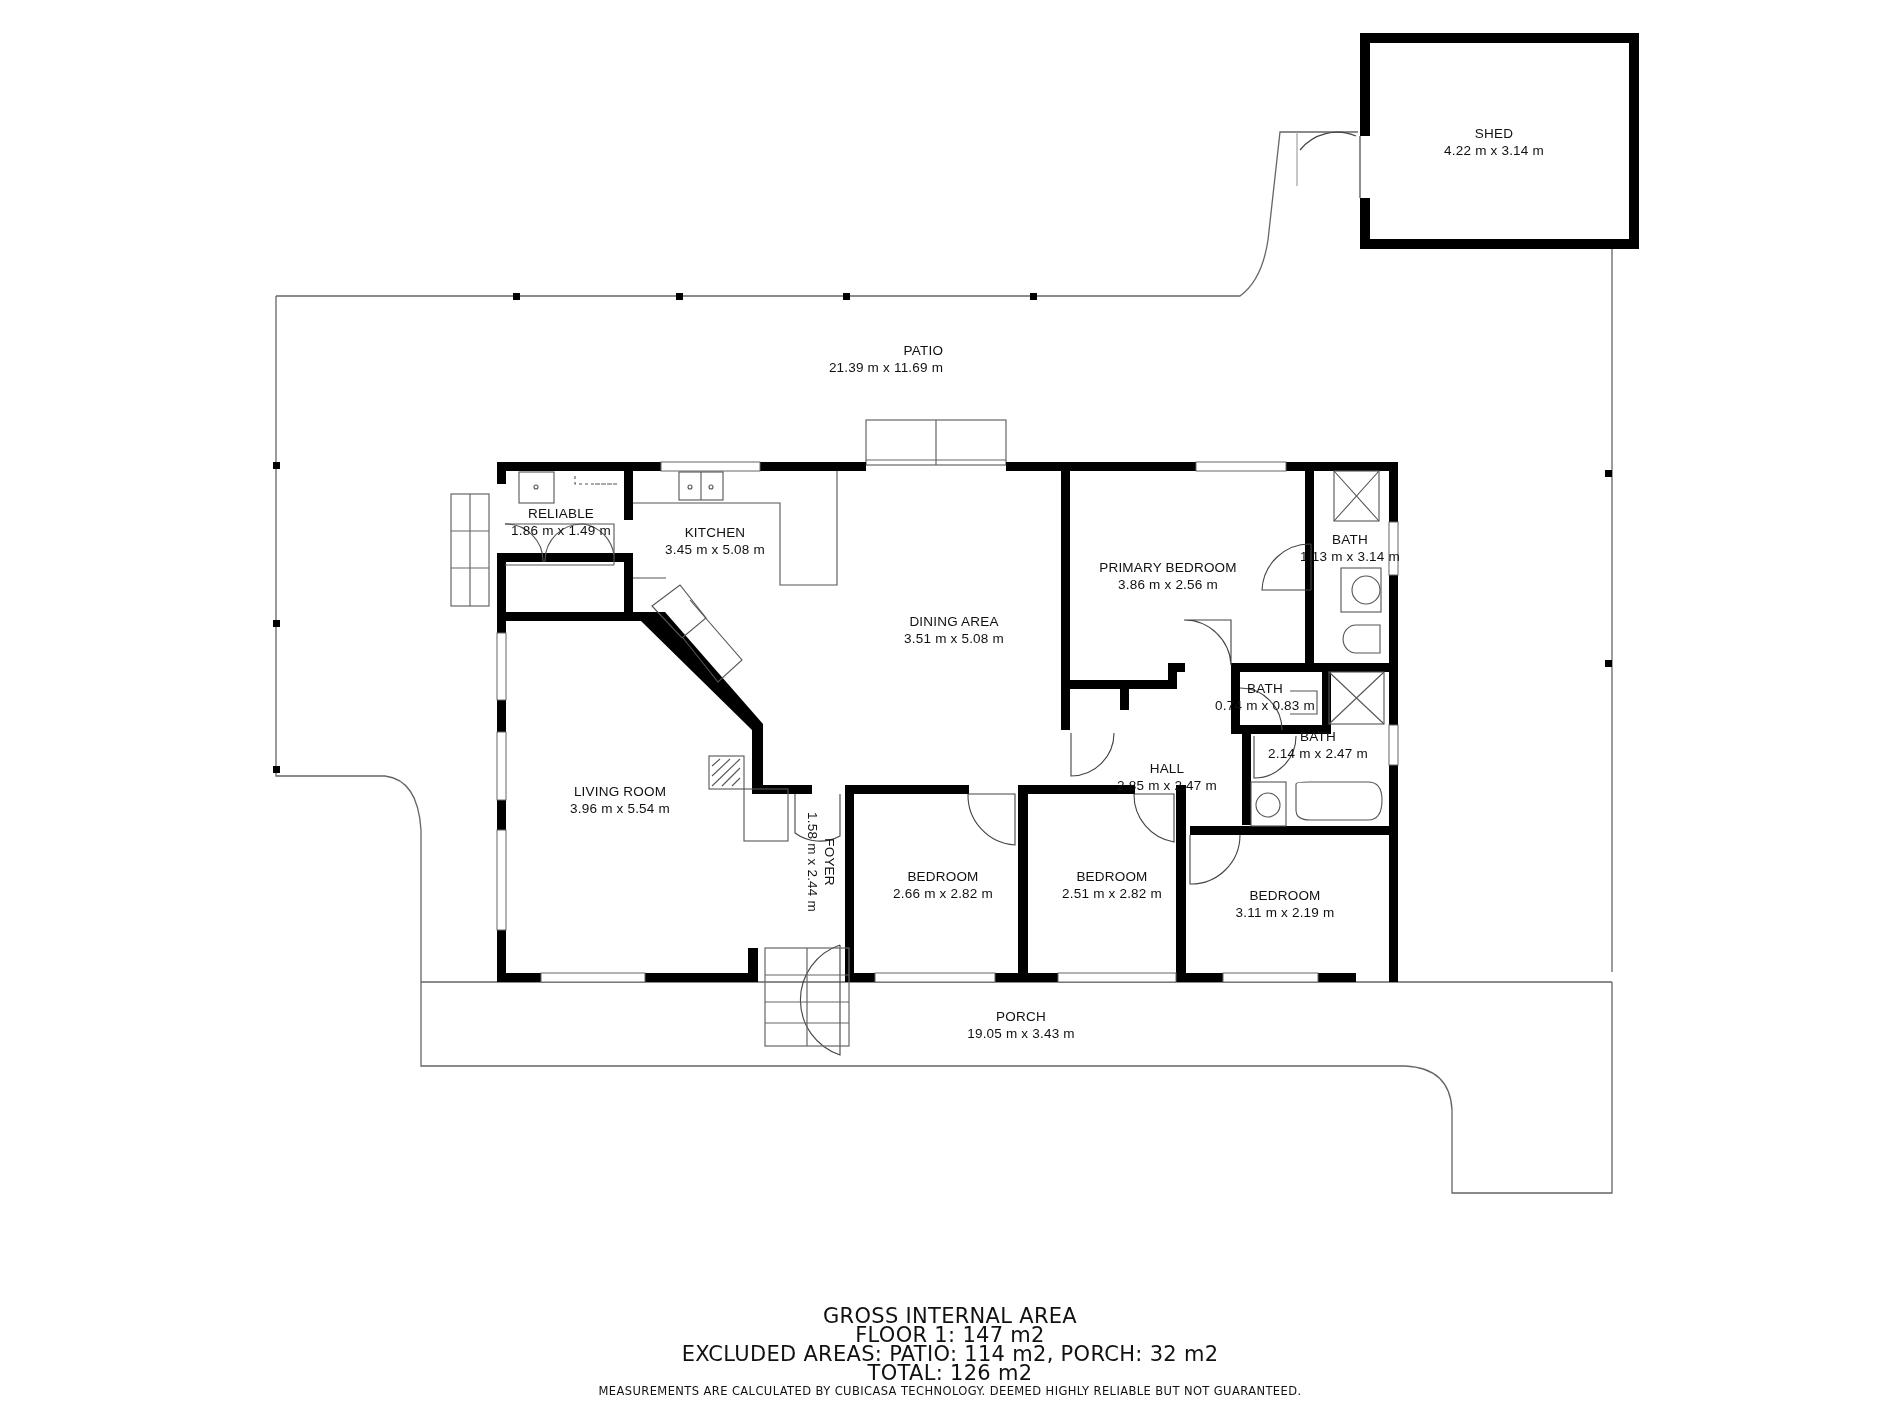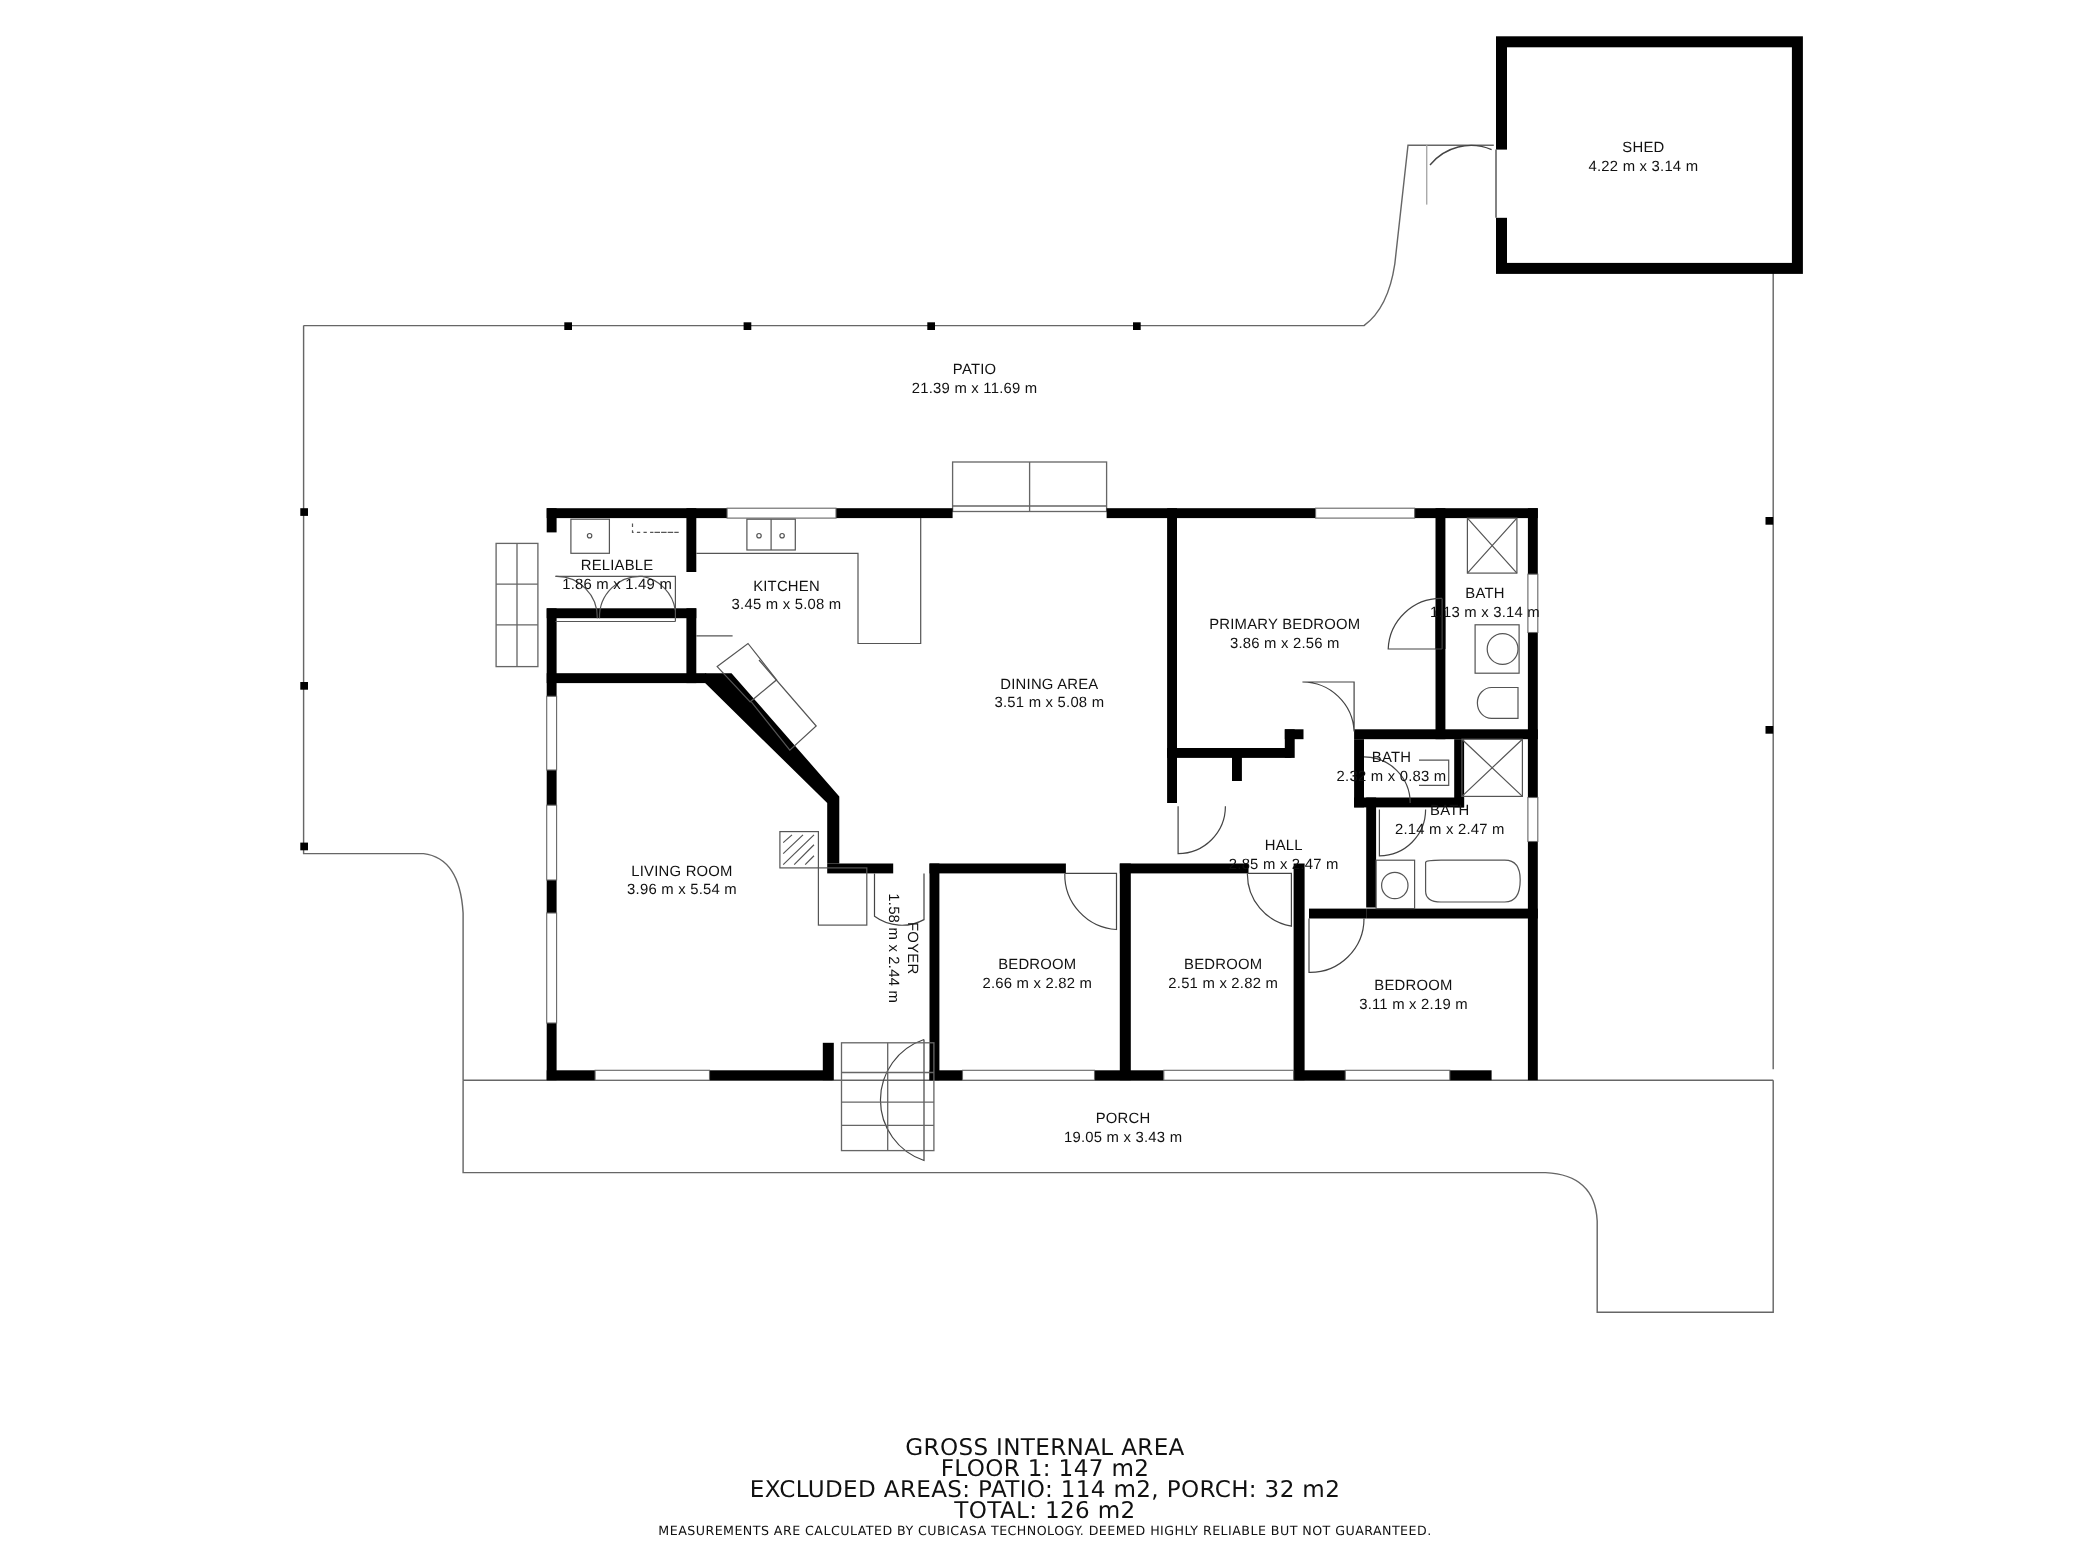--- a/index.html
+++ b/index.html
@@ -192,21 +192,21 @@
   <g fill="none" stroke="#666" stroke-width="1.2">
     <rect x="765" y="948" width="84" height="98"></rect>
     <path d="M765 975 L849 975 M765 1002 L849 1002 M765 1023 L849 1023 M807 948 L807 1046"></path>
   </g>
 </svg>
 
 <div class="room-label" style="left:1494px;top:142px;">
   <span>SHED</span>
   <span class="dims">4.22 m x 3.14 m</span>
 </div>
-<div class="room-label" style="left:886px;top:344px;">
+<div class="room-label" style="left:886px;top:359px;text-align:right;">
   <span>PATIO</span>
   <span class="dims">21.39 m x 11.69 m</span>
 </div>
 <div class="room-label" style="left:561px;top:522px;">
   <span>RELIABLE</span>
   <span class="dims">1.86 m x 1.49 m</span>
 </div>
 <div class="room-label" style="left:715px;top:541px;">
   <span>KITCHEN</span>
   <span class="dims">3.45 m x 5.08 m</span>
@@ -218,21 +218,21 @@
 <div class="room-label" style="left:1168px;top:576px;">
   <span>PRIMARY BEDROOM</span>
   <span class="dims">3.86 m x 2.56 m</span>
 </div>
 <div class="room-label" style="left:1350px;top:548px;">
   <span>BATH</span>
   <span class="dims">1.13 m x 3.14 m</span>
 </div>
 <div class="room-label" style="left:1265px;top:697px;">
   <span>BATH</span>
-  <span class="dims">2.32 m x 0.83 m</span>
+  <span class="dims">0.74 m x 0.83 m</span>
 </div>
 <div class="room-label" style="left:1167px;top:777px;">
   <span>HALL</span>
   <span class="dims">2.85 m x 2.47 m</span>
 </div>
 <div class="room-label" style="left:1318px;top:745px;">
   <span>BATH</span>
   <span class="dims">2.14 m x 2.47 m</span>
 </div>
 <div class="room-label" style="left:620px;top:800px;">

